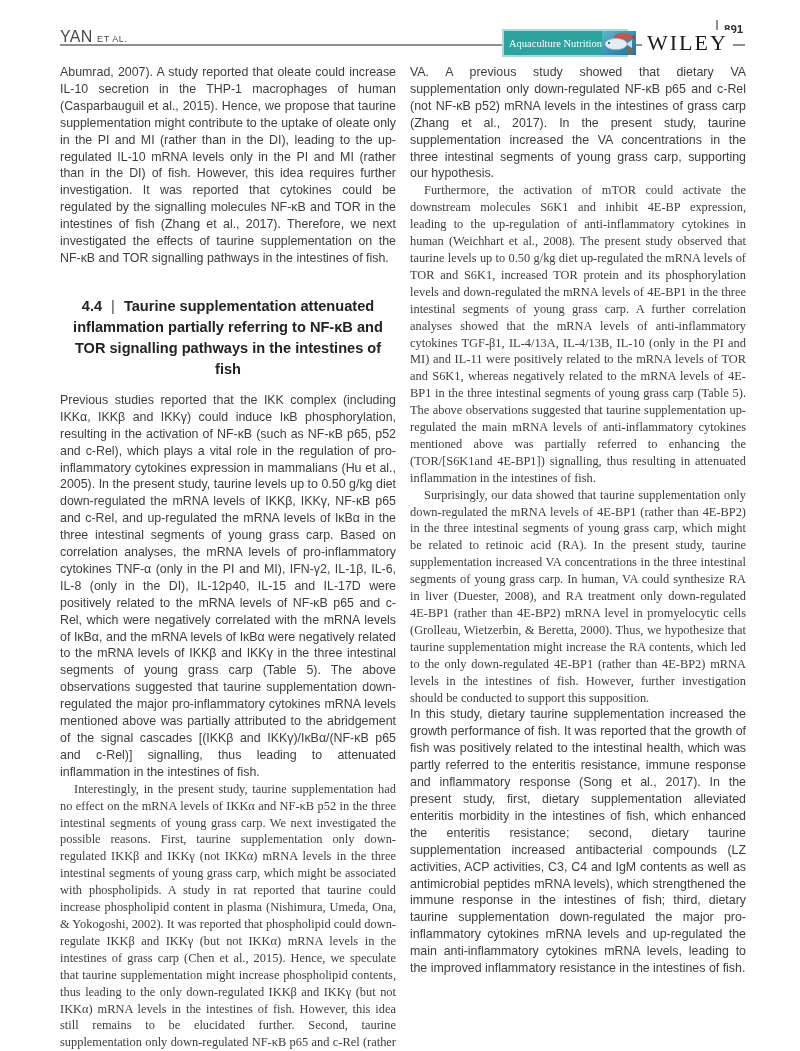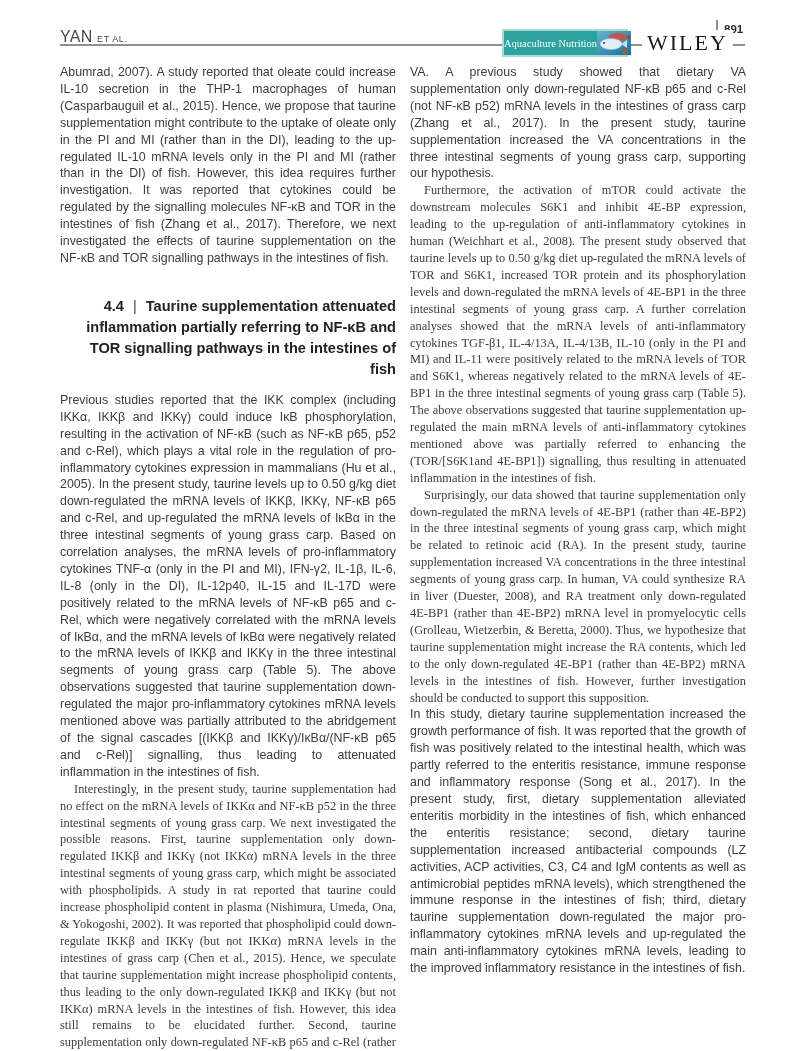--- a/index.html
+++ b/index.html
@@ -14,21 +14,21 @@
   .runhead .suffix { font-size:9px; letter-spacing:0.6px;text-align:right; }
   .rule { position:absolute; left:60px; top:44px; width:685px; height:2px; background:#8f8f8f; }
 
   .badge {
     position:absolute; left:502px; top:29px; width:126px; height:28px;
     background:#2da39f; border:2px solid #a8dbd8; box-sizing:border-box;
     display:flex; align-items:center; z-index:2;
   }
   .badge-label {
     font-family:"Liberation Serif", serif; color:#ffffff; font-size:10.5px;
-    white-space:nowrap;
+    padding-left:5px; white-space:nowrap;
   }
   .badge-fish { margin-left:auto; height:100%; display:flex; align-items:center; }
 
   .wiley {
     position:absolute; left:642px; top:30px; z-index:2;
     font-family:"Liberation Serif", serif; font-size:22px; letter-spacing:2px;
     color:#1a1a1a; background:#ffffff; padding:0 5px;
   }
   .pagenum-sep { position:absolute; left:716px; top:20px; width:2px; height:26px; background:#8f8f8f; }
   .pagenum { position:absolute; left:724px; top:23px; font-size:11.5px; color:#2e2e2e;font-weight:bold; }
@@ -36,21 +36,21 @@
   
   .content {
     position:absolute; left:60px; top:64px; width:686px;
     display:flex; gap:14px;
   }
   .col { flex:1; text-align:justify; font-size:12.4px; line-height:16.9px; color:#3d3d3d; }
   .col p { margin:0; }
   .col p.indent { text-indent:14px;font-family:Liberation Serif, serif; }
   .section-heading {
     font-size:14.6px; line-height:21px; font-weight:bold; color:#232323;
-    margin:29px 0 12px 0; text-align:right;
+    margin:29px 0 12px 0; text-align:center;
   }
   .section-heading .sep { font-weight:400; color:#4a4a4a; margin:0 9px; }
 </style>
 </head>
 <body>
 
 <div class="page">
 
   <div class="runhead">
     <span class="main">YAN</span>

